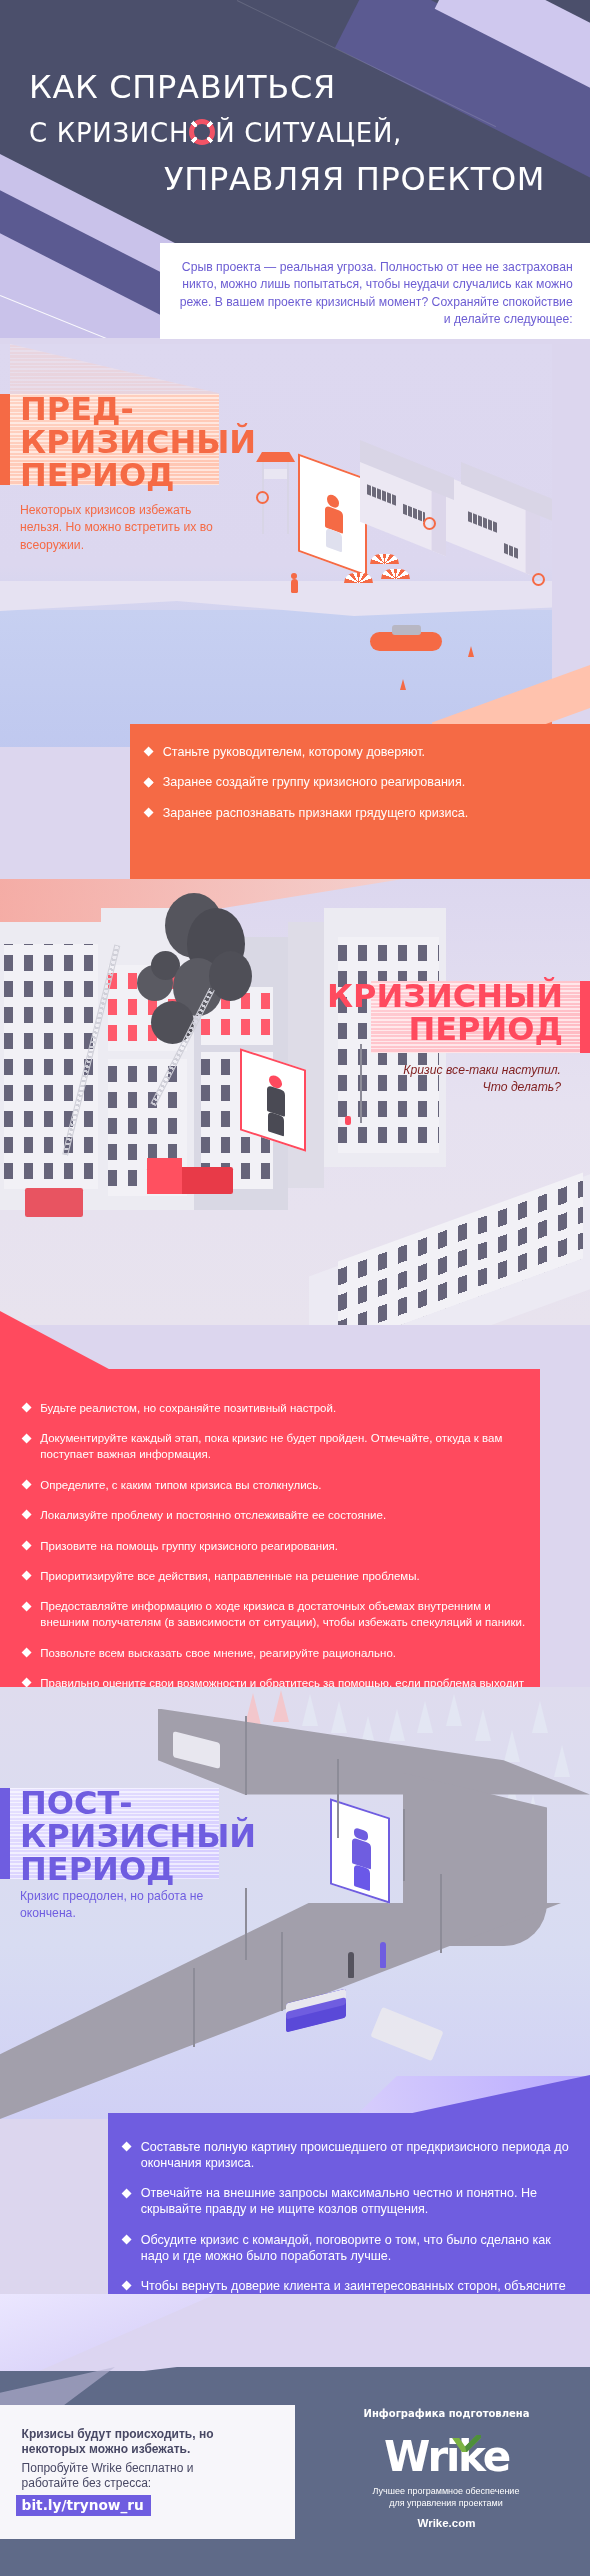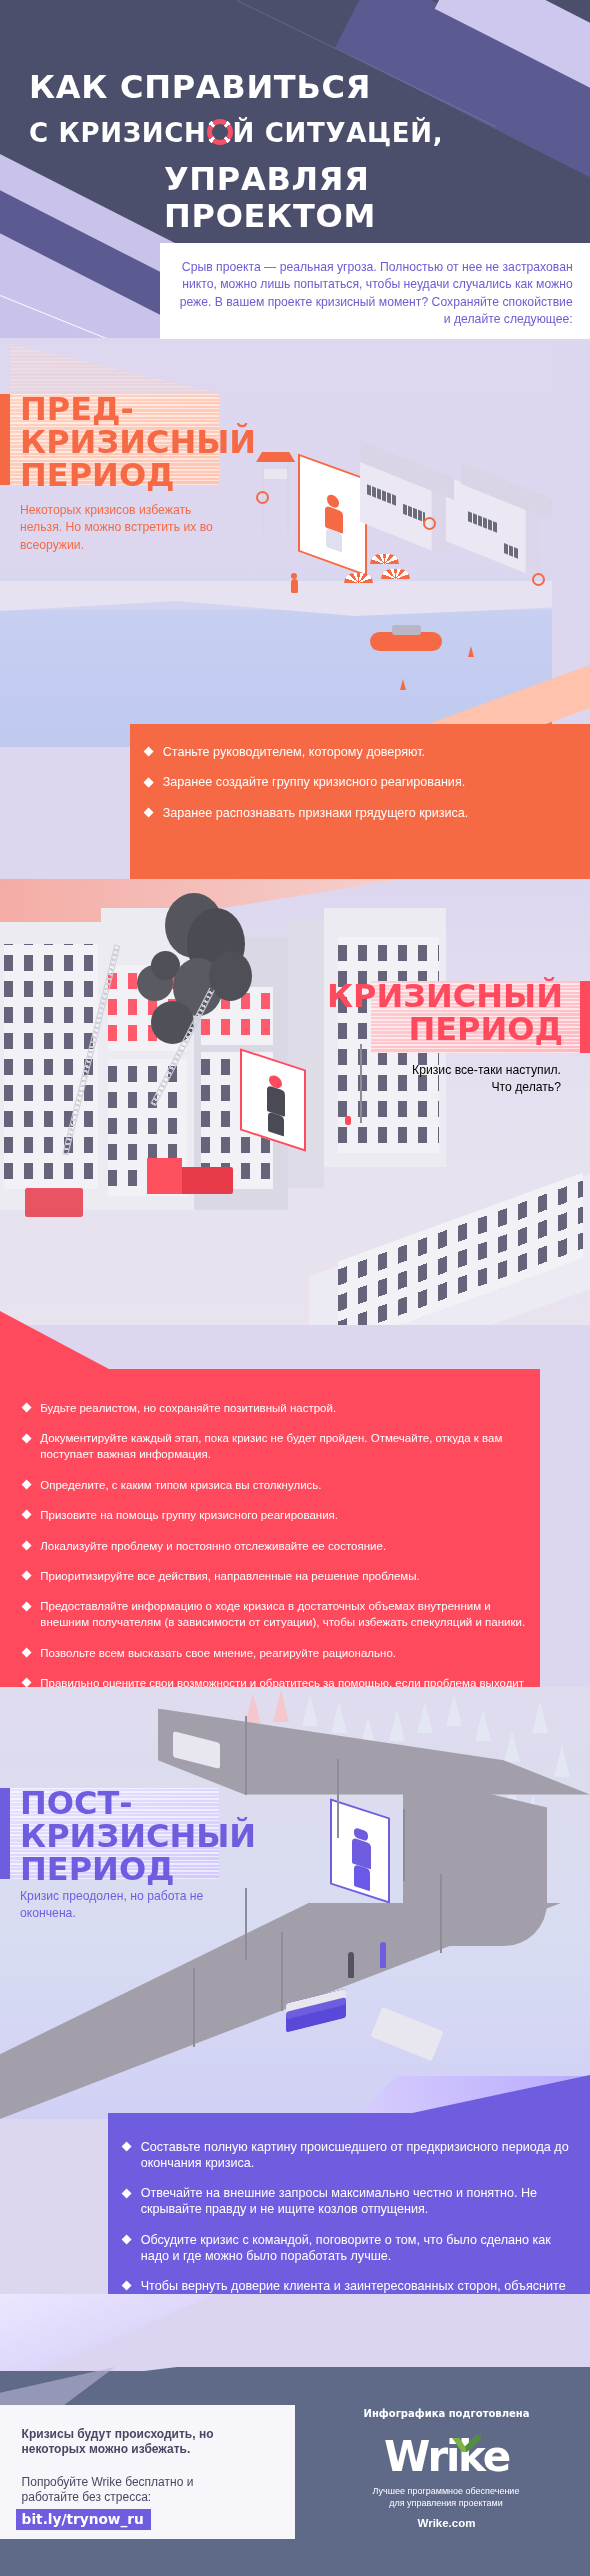--- a/index.html
+++ b/index.html
@@ -9,21 +9,21 @@
     .abs { position: absolute; }
 
     
     .header { left: 0; top: 0; width: 590px; height: 338px; background: #4b4f6b; overflow: hidden; }
     .header .stripe1 { left: 374px; top: -29px; width: 432px; height: 86px; background: #5b5a91; transform: rotate(27deg); transform-origin: left top; }
     .header .stripe2 { left: 461px; top: -43px; width: 360px; height: 58px; background: #cfc8ee; transform: rotate(27deg); transform-origin: left top; }
     .header .stripe3 { left: -86px; top: 187px; width: 302px; height: 187px; background: #c9c2ea; transform: skewY(27deg); }
     .header .stripe4 { left: -86px; top: 216px; width: 273px; height: 43px; background: #5b5a91; transform: skewY(27deg); }
     .header .line { height: 1.4px; background: rgba(255,255,255,0.9); transform-origin: left center; }
 
-    .title { left: 29px; top: 69px; width: 547px; color: #ffffff; font-family: "DejaVu Sans", sans-serif; font-weight: bold; text-transform: uppercase; letter-spacing: 0.7px; }
+    .title { left: 29px; top: 69px; width: 547px; color: #ffffff; font-family: "DejaVu Sans", sans-serif; font-weight: normal; text-transform: uppercase; letter-spacing: 0.7px; }
     .title .l1 { font-size: 32px; line-height: 37px; display: block; }
     .title .l2 { font-size: 26px; line-height: 55px; display: block; }
     .title .l3 { font-size: 32px; line-height: 37px; display: block; padding-left: 135px; }
     .lifebuoy { display: inline-block; width: 26px; height: 26px; border-radius: 50%; border: 5.8px solid #f25366; vertical-align: -2.9px; position: relative; }
     .lifebuoy::before { content: ""; position: absolute; inset: -5.8px; border-radius: 50%; background: conic-gradient(transparent 0 10%, #fff 10% 15%, transparent 15% 35%, #fff 35% 40%, transparent 40% 60%, #fff 60% 65%, transparent 65% 85%, #fff 85% 90%, transparent 90%); -webkit-mask: radial-gradient(circle, transparent 7.2px, #000 8px); mask: radial-gradient(circle, transparent 7.2px, #000 8px); }
 
     .intro { left: 160px; top: 243px; width: 430px; height: 96px; background: #ffffff; padding: 16px 17.3px 0 14.4px; text-align: right; color: #6c5dd3; font-size: 12.2px; line-height: 17.3px; }
 
     
     .scene1 { left: 0; top: 344px; width: 552px; height: 403px; background: linear-gradient(180deg, #ddd8f0 0%, #dcd7ef 55%, #c8d0f0 80%, #c2cbef 100%); overflow: hidden; }
@@ -64,21 +64,21 @@
     .bullet-list { list-style: none; color: #ffffff; font-size: 12.6px; line-height: 16px; }
     .bullet-list li { position: relative; padding-left: 18.7px; margin-bottom: 14.4px; }
     .bullet-list li .diamond { position: absolute; left: 1.4px; top: 4.3px; width: 7.2px; height: 7.2px; background: #fff; transform: rotate(45deg); }
     .pre-list { left: 144px; top: 744px; width: 432px; }
 
     
     .scene2 { left: 0; top: 879px; width: 590px; height: 446px; background: linear-gradient(180deg, #dcd7ef 0%, #e6e1f0 50%, #e8e3ee 100%); overflow: hidden; }
     .crisis-heading { right: 27px; top: 980px; text-align: right; color: #ff4a5e; }
     .crisis-box { left: 371px; top: 981px; width: 209px; height: 72px; }
     .crisis-bar { left: 580px; top: 981px; width: 10px; height: 72px; background: #ff4a5e; }
-    .crisis-sub { right: 29px; top: 1062px; text-align: right; color: #000000; }
+    .crisis-sub { right: 29px; top: 1062px; text-align: right; color: #7f1d1d; font-style: italic; }
 
     .bld { position: absolute; background: #ecebf2; }
     .bld-side { position: absolute; background: #d9d8e4; }
     .win-grid { position: absolute; background: repeating-linear-gradient(90deg, transparent 0 4.3px, rgba(255,255,255,0) 4.3px 5.8px), repeating-linear-gradient(0deg, #f2f1f6 0 10px, transparent 10px 26px); }
     .win-grid::before { content: ""; position: absolute; inset: 0; background: repeating-linear-gradient(90deg, #66647a 0 8.6px, #f2f1f6 8.6px 20px); -webkit-mask: repeating-linear-gradient(0deg, transparent 0 10px, #000 10px 26px); mask: repeating-linear-gradient(0deg, transparent 0 10px, #000 10px 26px); }
     .win-red::before { background: repeating-linear-gradient(90deg, #ff5a6c 0 8.6px, #f2f1f6 8.6px 20px); }
     .smoke { position: absolute; border-radius: 50%; background: #5a5a62; }
     .truck { position: absolute; background: #e83a48; border-radius: 2.2px; }
     .truck-cab { position: absolute; background: #ff5060; }
     .ladder { position: absolute; height: 5.8px; background: repeating-linear-gradient(90deg, #cfcfd8 0 2.2px, transparent 2.2px 5px); border-top: 1.4px solid #cfcfd8; border-bottom: 1.4px solid #cfcfd8; transform-origin: left center; }
@@ -105,21 +105,21 @@
     .post-list-panel { left: 108px; top: 2113px; width: 482px; height: 181px; background: #6f5de0; }
     .post-list-skew { left: 403px; top: 2072px; width: 201px; height: 43px; background: #6f5de0; clip-path: polygon(100% 0, 100% 100%, 0 100%); }
     .post-list { left: 122px; top: 2139px; width: 453px; }
 
     
     .footer-bg { left: 0; top: 2294px; width: 590px; height: 282px; background: #dcd5f1; overflow: hidden; }
     .footer-dark { left: 0; top: 2371px; width: 590px; height: 205px; background: #5f6a88; }
     .footer-dark-skew { left: 0; top: 2367px; width: 590px; height: 21.6px; background: #5f6a88; clip-path: polygon(30% 0, 100% 0, 100% 100%, 0 100%); }
     .cta-card { left: 0; top: 2405px; width: 295px; height: 134px; background: #f7f6fa; padding: 21.6px 0 0 21.6px; color: #4a4a6a; }
     .cta-strong { font-weight: bold; font-size: 12px; line-height: 15px; color: #484864; }
-    .cta-normal { font-size: 12px; line-height: 15px; color: #484864; margin-top: 18px; }
+    .cta-normal { font-size: 12px; line-height: 15px; color: #484864; margin-top: 4px; }
     .cta-link { display: inline-block; margin-top: 4.3px; margin-left: -5.8px; background: #6f5de0; color: #ffffff; font-weight: bold; font-size: 13.7px; line-height: 21.6px; padding: 0 7.2px 0 5.8px; font-family: "DejaVu Sans", sans-serif; }
     .credit { left: 317px; top: 2405px; width: 259px; text-align: center; color: #ffffff; }
     .credit-title { font-weight: bold; font-size: 10px; line-height: 17.3px; font-family: "DejaVu Sans", sans-serif; }
     .wrike-logo { position: relative; font-family: "DejaVu Sans", sans-serif; font-weight: bold; font-size: 42px; line-height: 50px; letter-spacing: -2.2px; margin-top: 10px; display: inline-block; }
     .wrike-check { position: absolute; left: 68px; top: 2.9px; width: 29px; height: 17.3px; }
     .credit-tag { font-size: 9px; line-height: 12.2px; margin-top: 2.9px; }
     .credit-url { font-weight: bold; font-size: 11.5px; line-height: 16px; margin-top: 5.8px; }
   </style>
 </head>
 <body>
@@ -258,22 +258,22 @@
   <span style="display:block">Кризис все-таки наступил.</span>
   <span style="display:block">Что делать?</span>
 </p>
 
 <div class="abs crisis-list-skew"></div>
 <div class="abs crisis-list-panel"></div>
 <ul class="abs bullet-list crisis-list">
   <li><span class="diamond"></span><span>Будьте реалистом, но сохраняйте позитивный настрой.</span></li>
   <li><span class="diamond"></span><span>Документируйте каждый этап, пока кризис не будет пройден. Отмечайте, откуда к вам поступает важная информация.</span></li>
   <li><span class="diamond"></span><span>Определите, с каким типом кризиса вы столкнулись.</span></li>
+  <li><span class="diamond"></span><span>Локализуйте проблему и постоянно отслеживайте ее состояние.</span></li>
   <li><span class="diamond"></span><span>Призовите на помощь группу кризисного реагирования.</span></li>
-  <li><span class="diamond"></span><span>Локализуйте проблему и постоянно отслеживайте ее состояние.</span></li>
   <li><span class="diamond"></span><span>Приоритизируйте все действия, направленные на решение проблемы.</span></li>
   <li><span class="diamond"></span><span>Предоставляйте информацию о ходе кризиса в достаточных объемах внутренним и внешним получателям (в зависимости от ситуации), чтобы избежать спекуляций и паники.</span></li>
   <li><span class="diamond"></span><span>Позвольте всем высказать свое мнение, реагируйте рационально.</span></li>
   <li><span class="diamond"></span><span>Правильно оцените свои возможности и обратитесь за помощью, если проблема выходит из-под контроля.</span></li>
 </ul>
 
 <div class="abs scene3">
 
   <div class="tree pink" style="left:245px;top:5.8px;"></div>
   <div class="tree pink" style="left:273px;top:2.9px;"></div>

